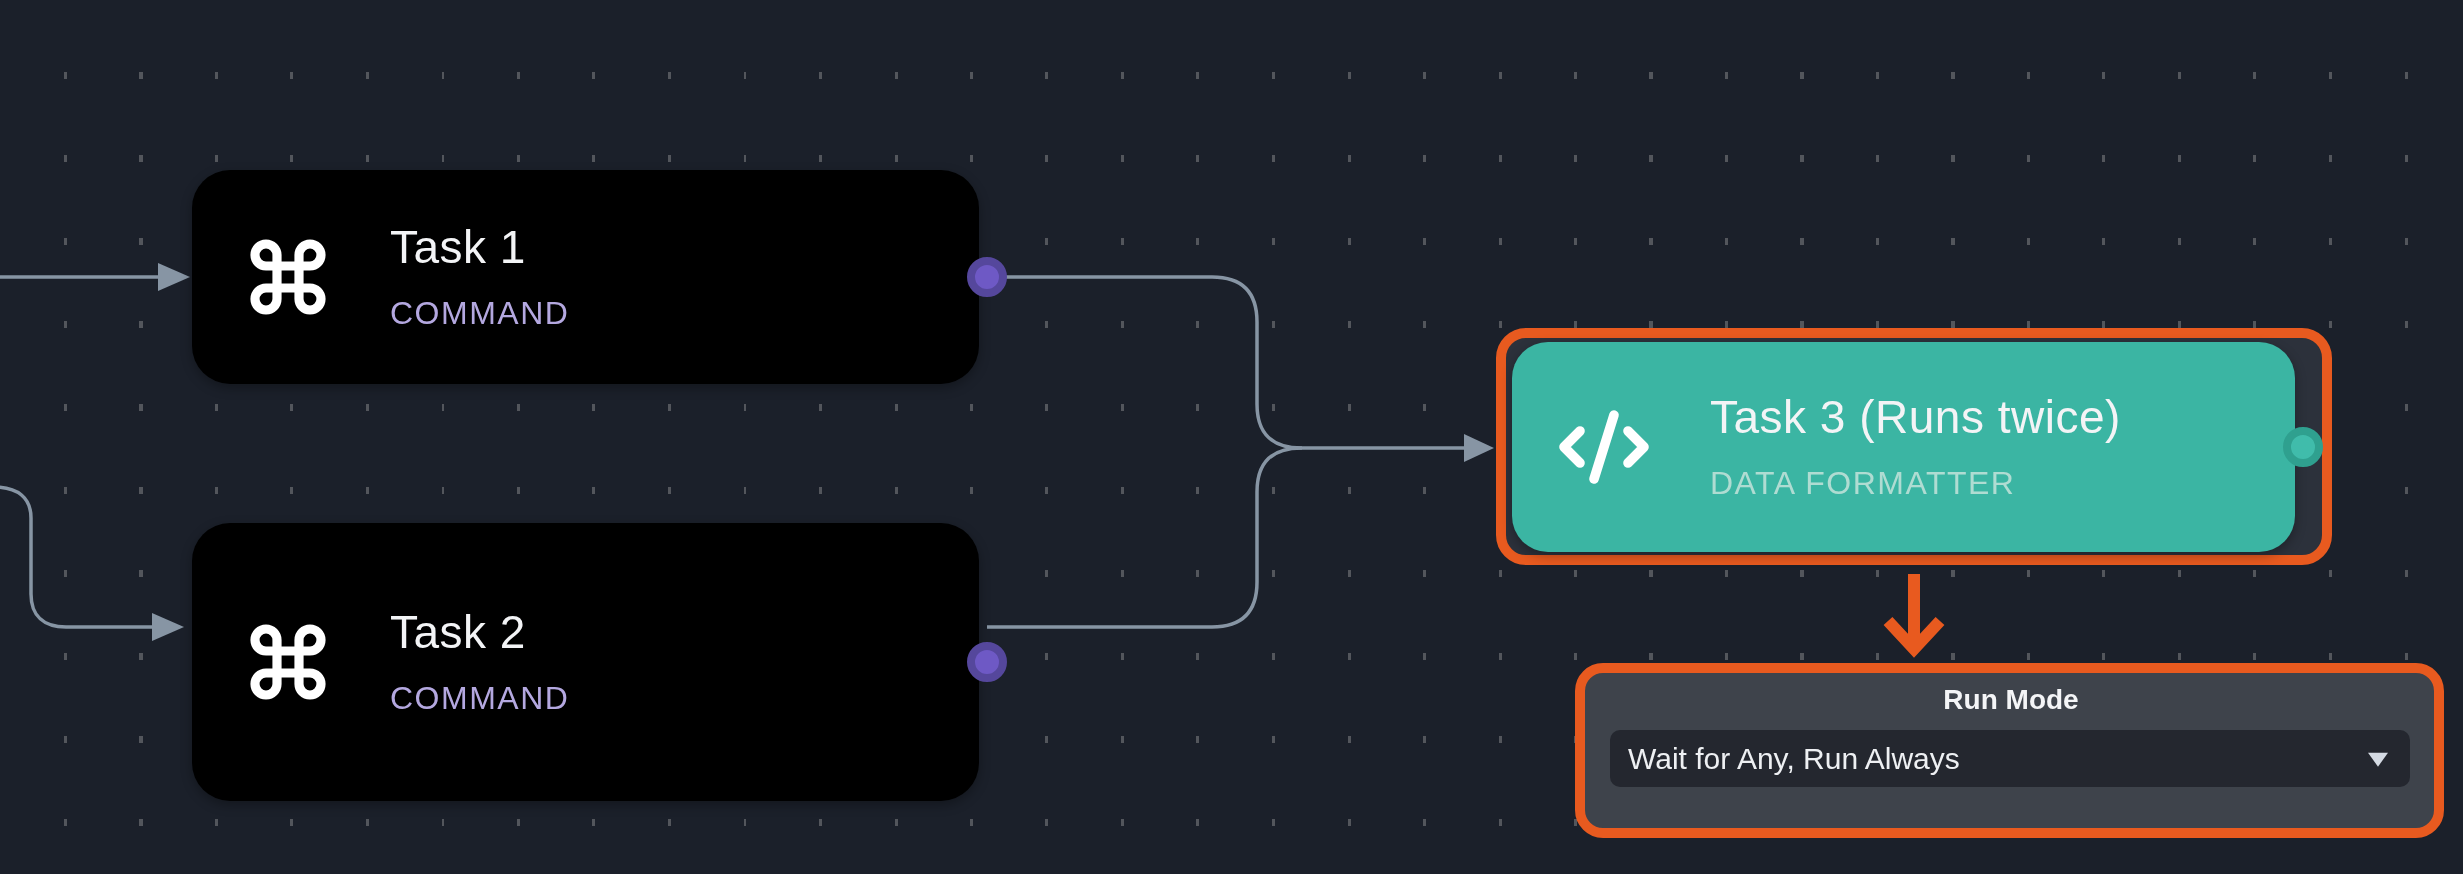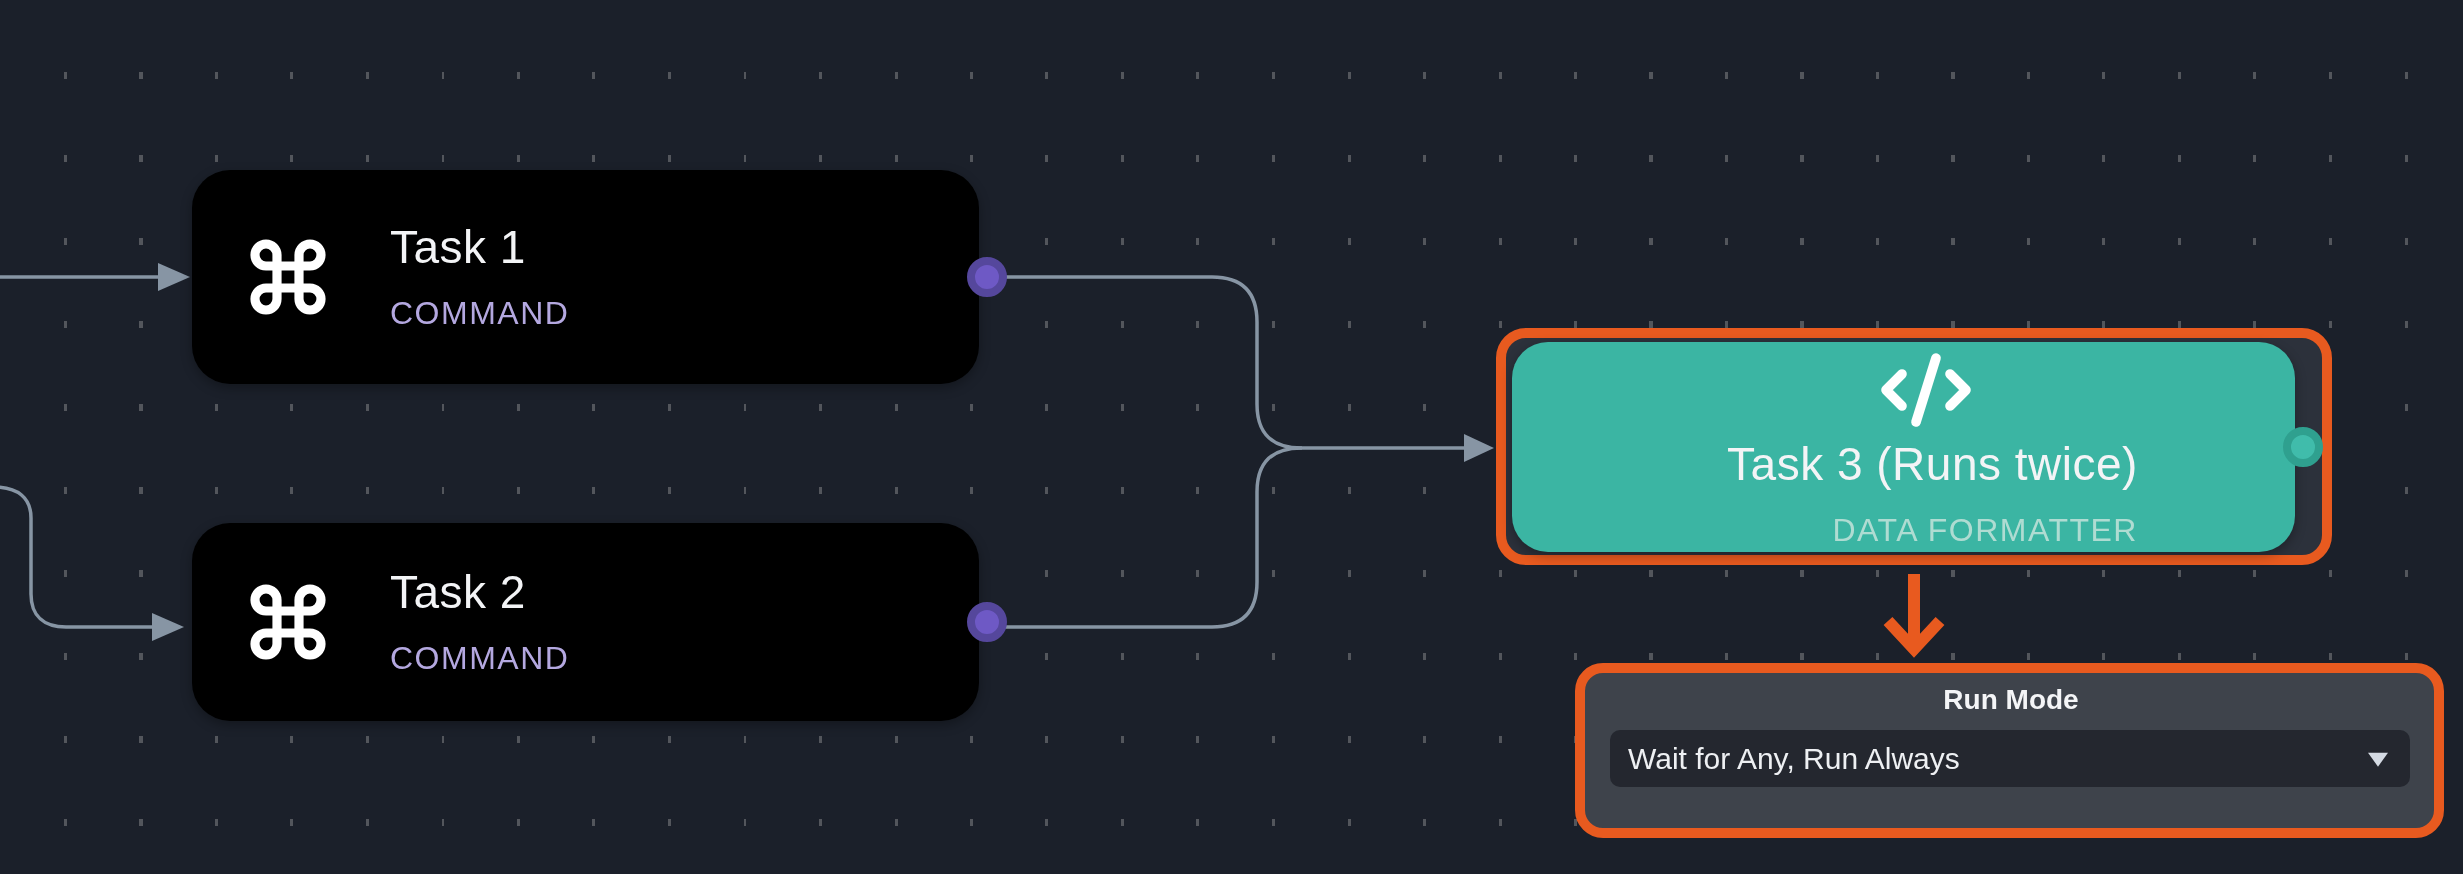--- a/index.html
+++ b/index.html
@@ -22,42 +22,42 @@
   .edge { fill:none; stroke:#8795a4; stroke-width:3.5; }
   .edge-arrow { fill:#8795a4; stroke:none; }
 
   .node {
     position:absolute; z-index:3;
     display:flex; align-items:center;
     border-radius:38px;
     box-shadow:0 4px 12px rgba(0,0,0,.3);
   }
   .node.purple { background:#000000; }
-  .node.teal   { background:#3bb5a3; border-radius:36px;flex-direction:column; }
+  .node.teal   { background:#3bb5a3; border-radius:36px; }
 
   .node .icon { flex:0 0 auto; color:#ffffff; }
   .node.purple .icon { margin-left:52px; width:88px; height:88px; }
   .node.teal   .icon { margin-left:44px; width:96px; height:96px; }
   .node .icon svg { width:100%; height:100%; display:block; }
 
   .node .texts { display:flex; flex-direction:column; gap:20px; margin-left:58px; }
   .node .title { font-size:46px; line-height:52px; color:#f3f4f6; letter-spacing:.5px; }
   .node .subtitle { font-size:32px; line-height:40px; font-weight:400; letter-spacing:1.5px; }
   .node.purple .subtitle { color:#b4a8e0; }
-  .node.teal   .subtitle { color:#afdcd2;text-align:right; }
+  .node.teal   .subtitle { color:#afdcd2; }
 
   .port {
     position:absolute; right:-28px; top:50%; transform:translateY(-50%);
     width:40px; height:40px; border-radius:50%;
   }
   .port.purple { background:#6e59c5; border:8px solid #55479c; }
   .port.teal   { background:#40bcab; border:8px solid #2fa08f; }
 
   #task1 { left:192px; top:170px; width:787px; height:214px; }
-  #task2 { left:192px; top:523px; width:787px; height:198px; }
+  #task2 { left:192px; top:523px; width:787px; height:278px; }
   #task3 { left:1512px; top:342px; width:783px; height:210px; }
 
   .highlight-box {
     position:absolute; z-index:2;
     left:1496px; top:328px; width:836px; height:237px;
     background:#2c313b;
     border:10px solid #e85a1f;
     border-radius:30px;
     pointer-events:none;
   }

